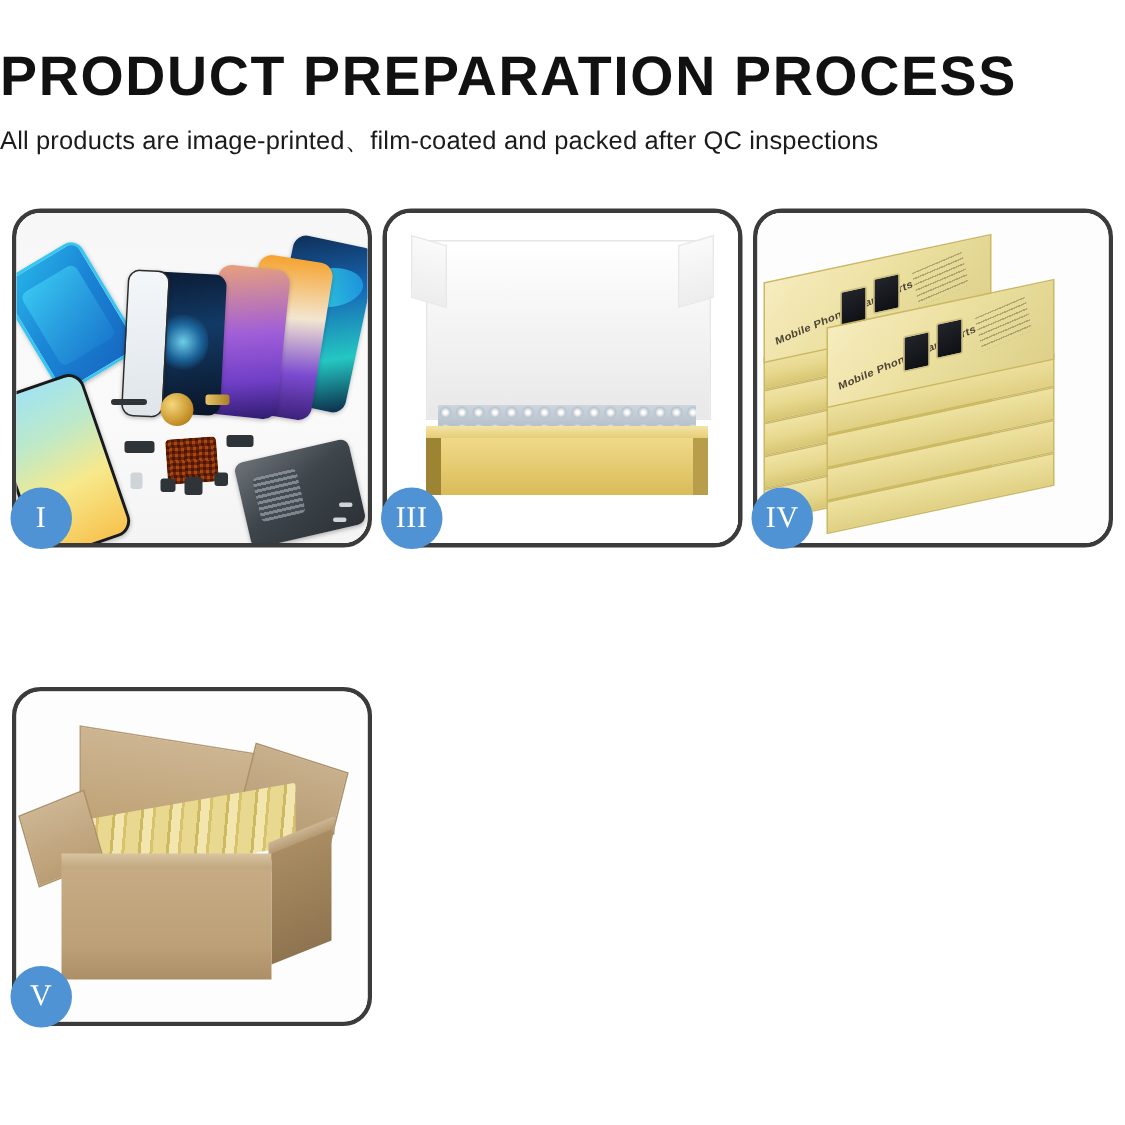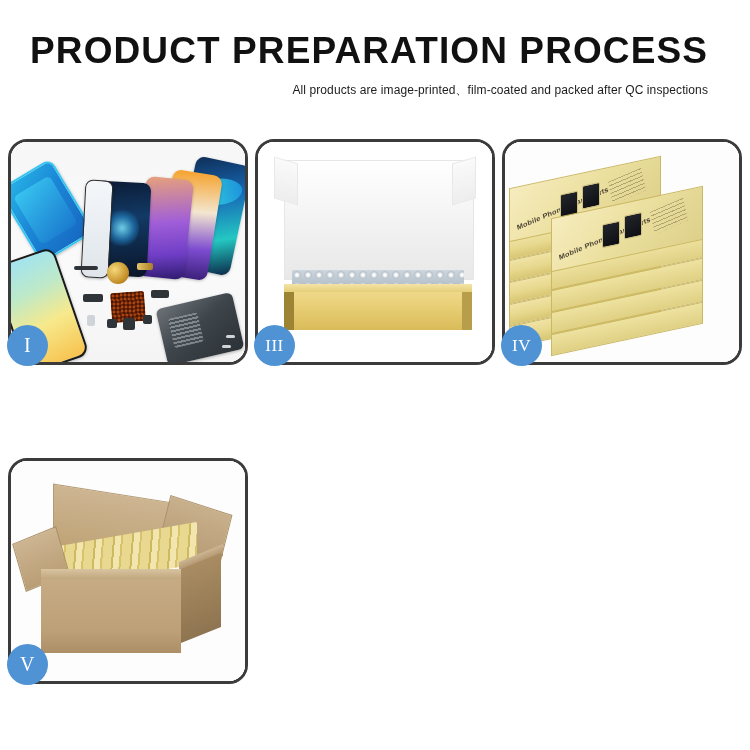--- a/index.html
+++ b/index.html
@@ -19,38 +19,38 @@
     height: 750px;
     position: relative;
     background: #ffffff;
   }
 
   
   .header {
     position: absolute;
     left: 0; top: 0;
     width: 708px;
-    text-align: right;
+    text-align: left;
   }
   .title {
     margin: 0;
     padding-top: 32px;
     font-family: "Liberation Sans", sans-serif;
     font-size: 37px;
     font-weight: bold;
     letter-spacing: 1.1px;
     color: #111111;
     line-height: 1.05;
     white-space: nowrap;
   }
   .subtitle {
     margin: 0;
     padding-top: 11px;
     font-family: "Liberation Sans", sans-serif;
-    font-size: 12px;
+    font-size: 17px;
     font-weight: normal;
     color: #1b1b1b;
     letter-spacing: 0.1px;
     white-space: nowrap;
   }
 
   
   .grid {
     position: absolute;
     left: 8px;
@@ -89,21 +89,21 @@
     background: #4f93d4;
     color: #ffffff;
     font-family: "Liberation Serif", serif;
     font-size: 20px;
     line-height: 41px;
     text-align: center;
     letter-spacing: 0.5px;
     z-index: 8;
     box-shadow: 0 0 0 0 rgba(0,0,0,0);
   }
-  .badge.wide { font-size: 17px; }
+  .badge.wide { font-size: 20px; }
 
   
   .scene1 { position:absolute; inset:0; background: linear-gradient(180deg,#f7f7f7 0%,#fafafa 60%,#f4f4f4 100%); }
   .ph {
     position: absolute;
     border-radius: 7px;
     box-shadow: 0 1px 3px rgba(0,0,0,0.25);
   }
   
   .ph-blue {

